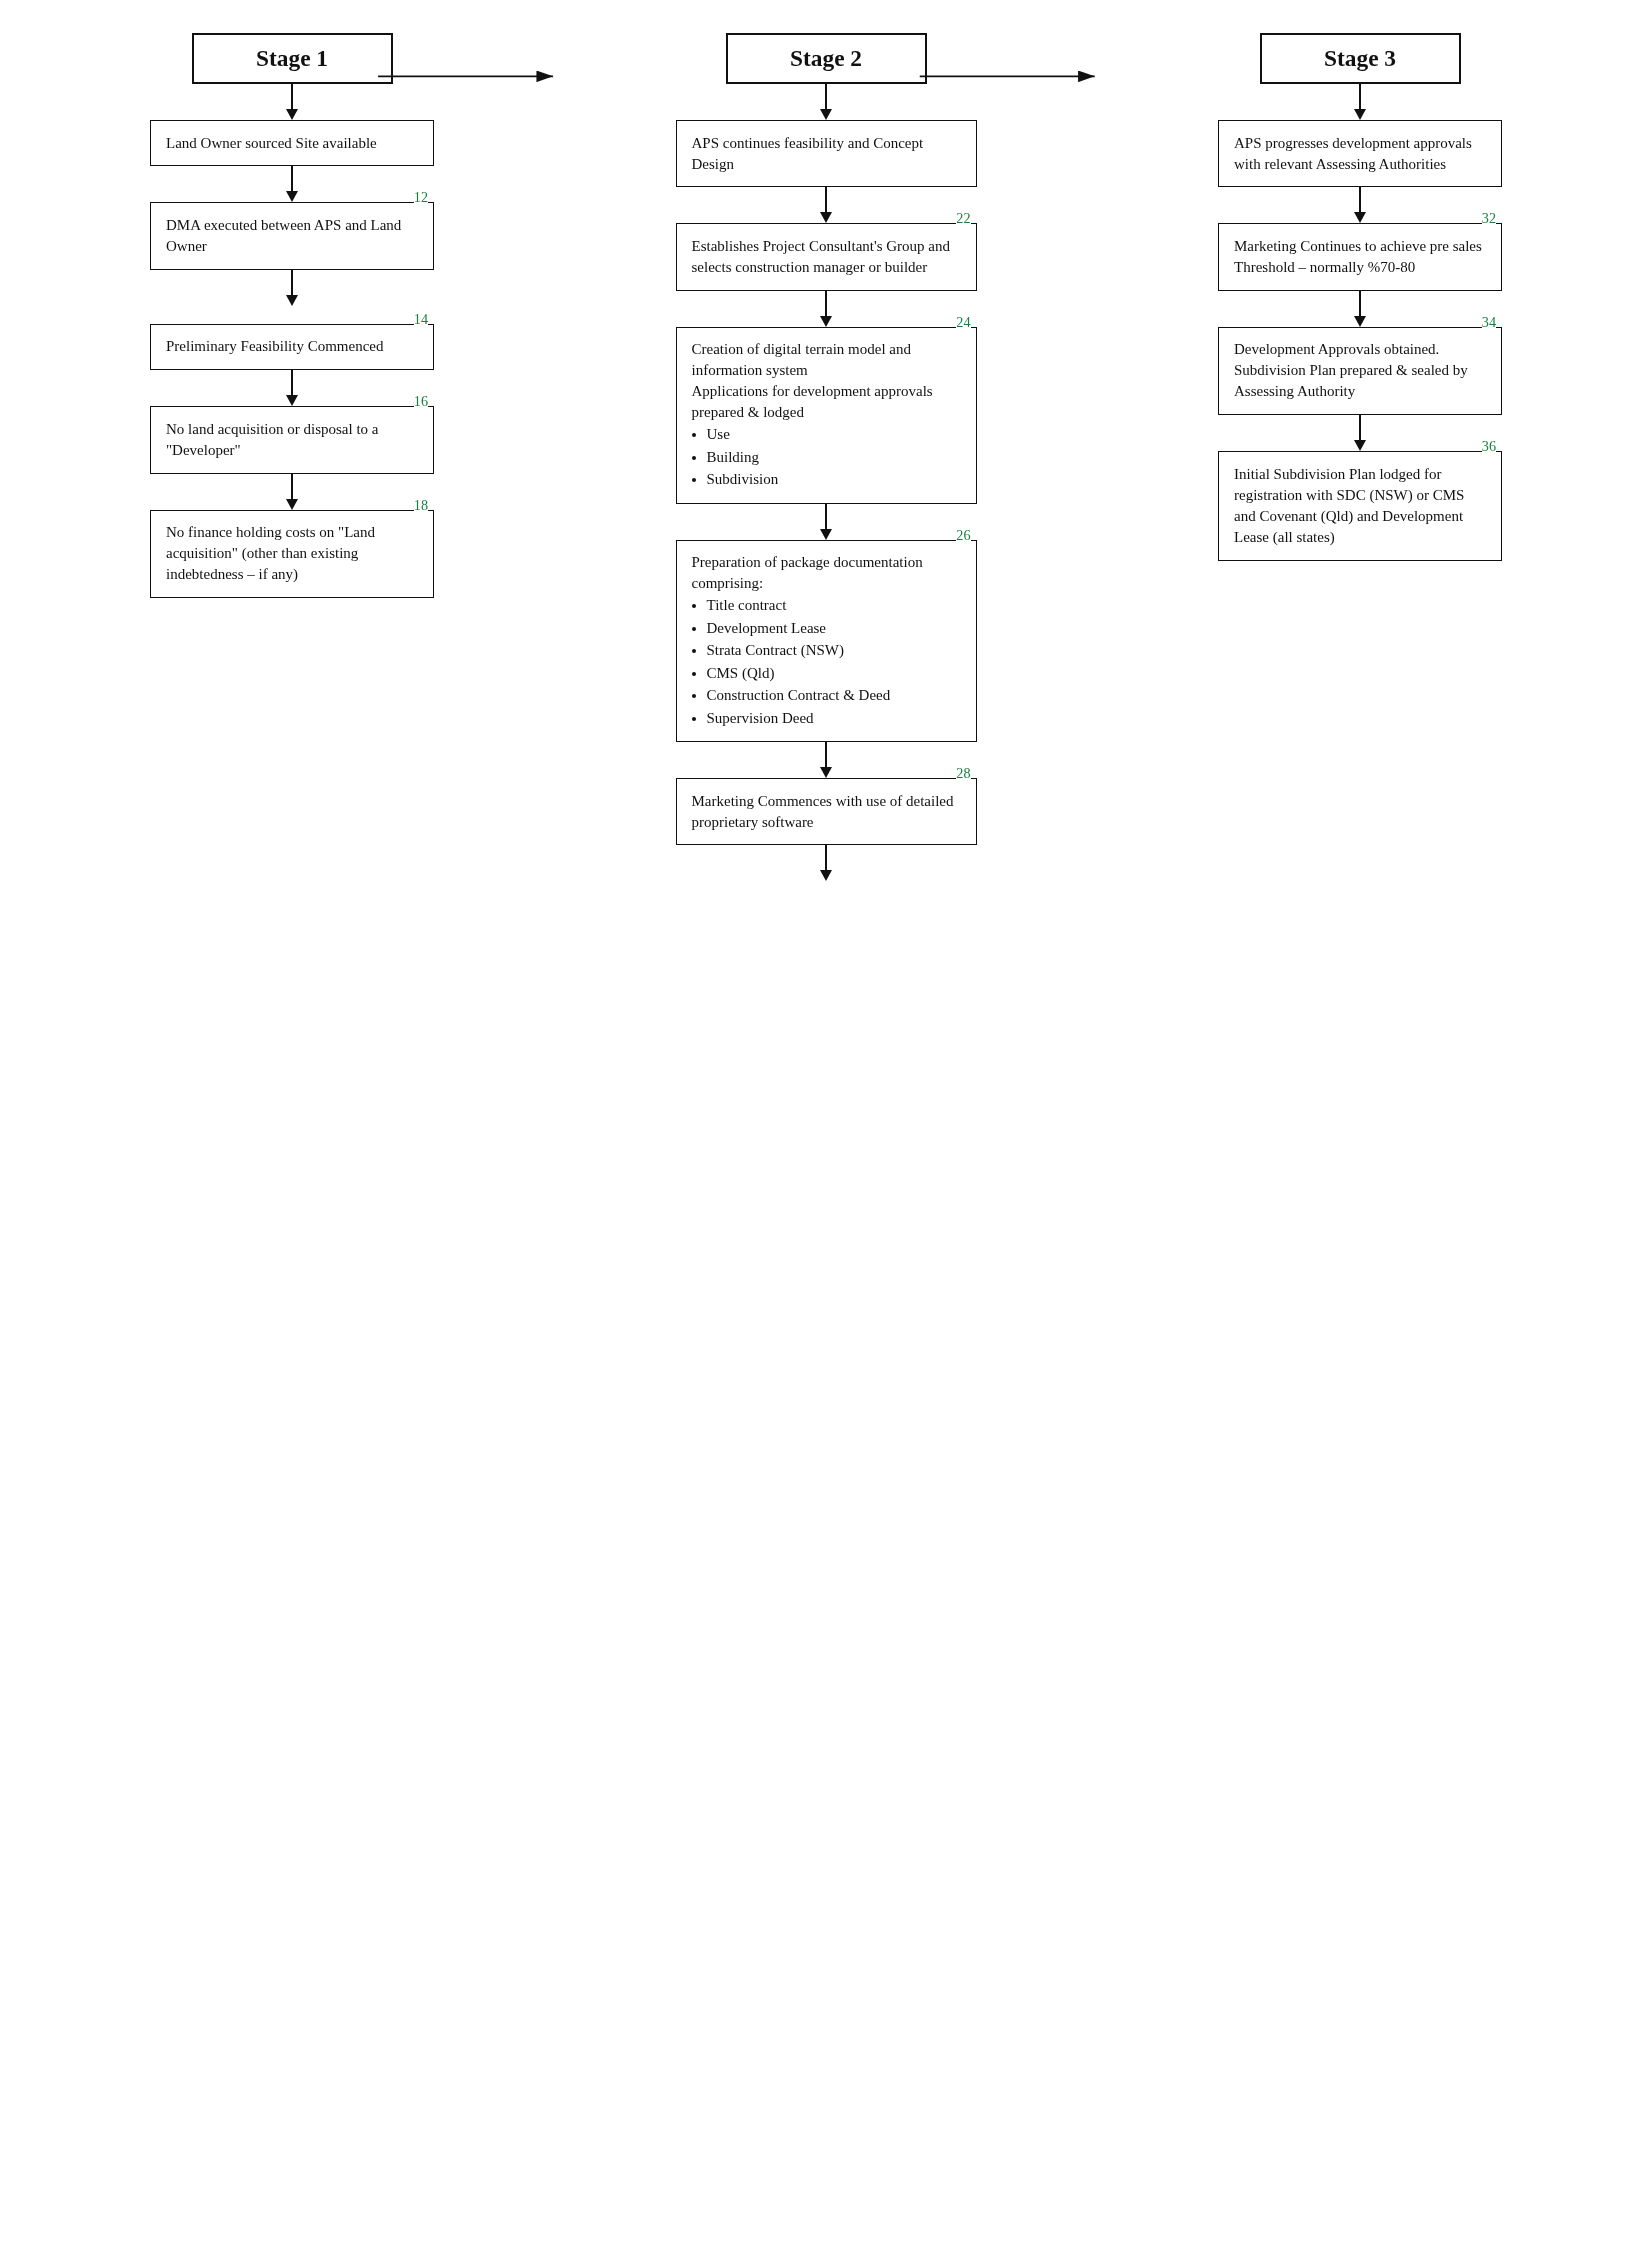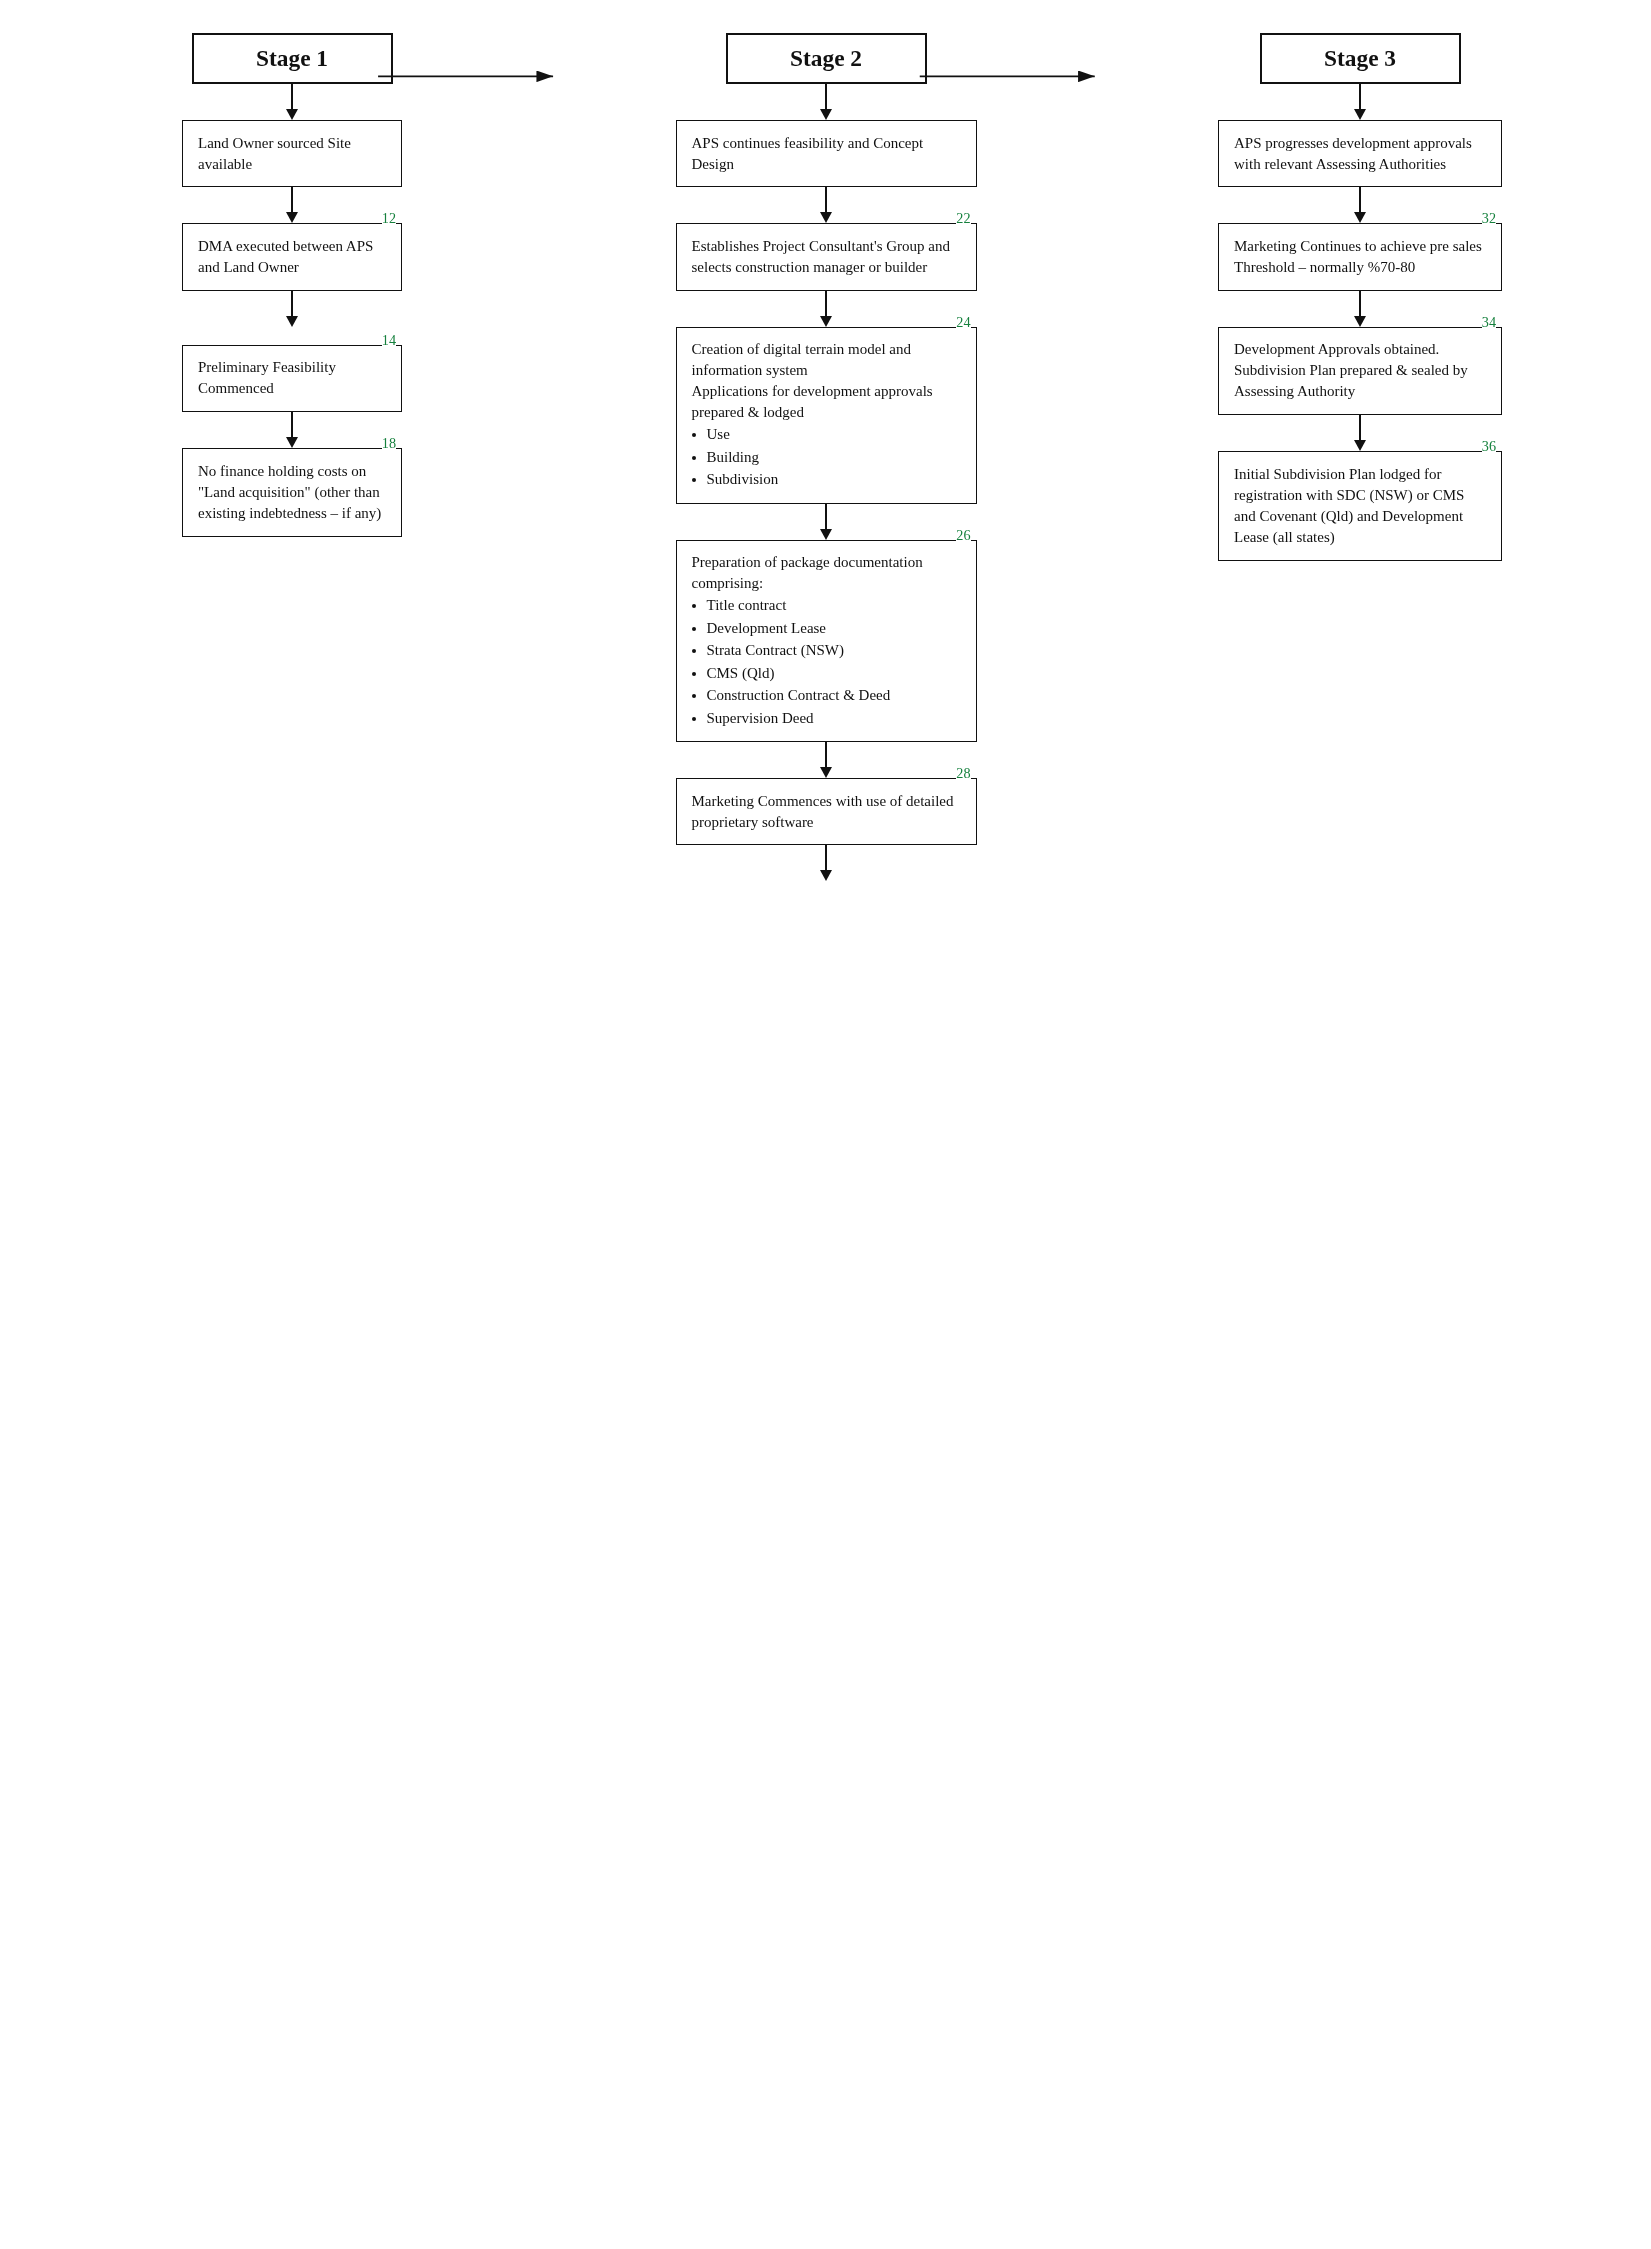--- a/index.html
+++ b/index.html
@@ -33,21 +33,21 @@
       font-weight: bold;
       text-align: center;
       min-width: 201px;
       margin-bottom: 0;
       background: #fff;
     }
     .box {
       border: 1.7px solid #111;
       padding: 11.7px 15px;
       text-align: left;
-      width: 220px;
+      width: 284px;
       background: #fff;
       font-size: 15px;
       line-height: 1.4;
       position: relative;
     }
     .box.wide {
       width: 301px;
     }
     .box.right-col {
       width: 284px;
@@ -134,20 +134,30 @@
         <div class="arrow-down">
           <div class="arrow-line"></div>
           <div class="arrow-head"></div>
         </div>
         <div class="box" style="position:relative;margin-top:18px;">
           <span class="step-num">14</span>
           <span>Preliminary Feasibility Commenced</span>
         </div>
       </div>
 
+      <div class="item-wrap">
+        <div class="arrow-down">
+          <div class="arrow-line"></div>
+          <div class="arrow-head"></div>
+        </div>
+        <div class="box" style="position:relative;">
+          <span class="step-num">16</span>
+          <span>No land acquisition or disposal to a "Developer"</span>
+        </div>
+      </div>
 
       <div class="item-wrap">
         <div class="arrow-down">
           <div class="arrow-line"></div>
           <div class="arrow-head"></div>
         </div>
         <div class="box" style="position:relative;">
           <span class="step-num">18</span>
           <span>No finance holding costs on "Land acquisition" (other than existing indebtedness – if any)</span>
         </div>

